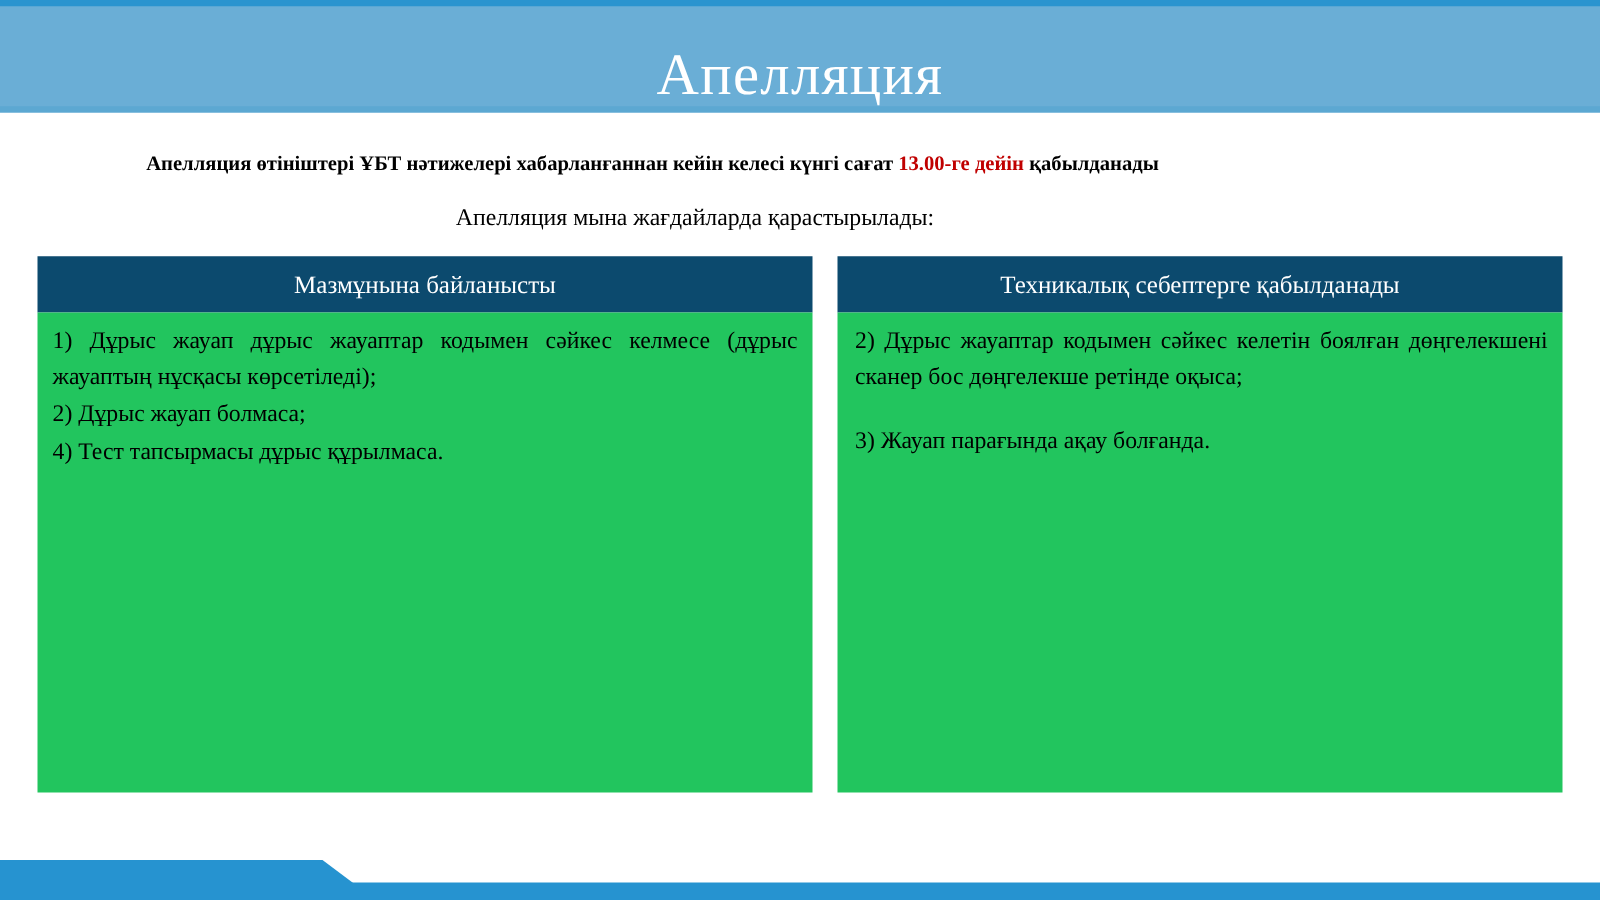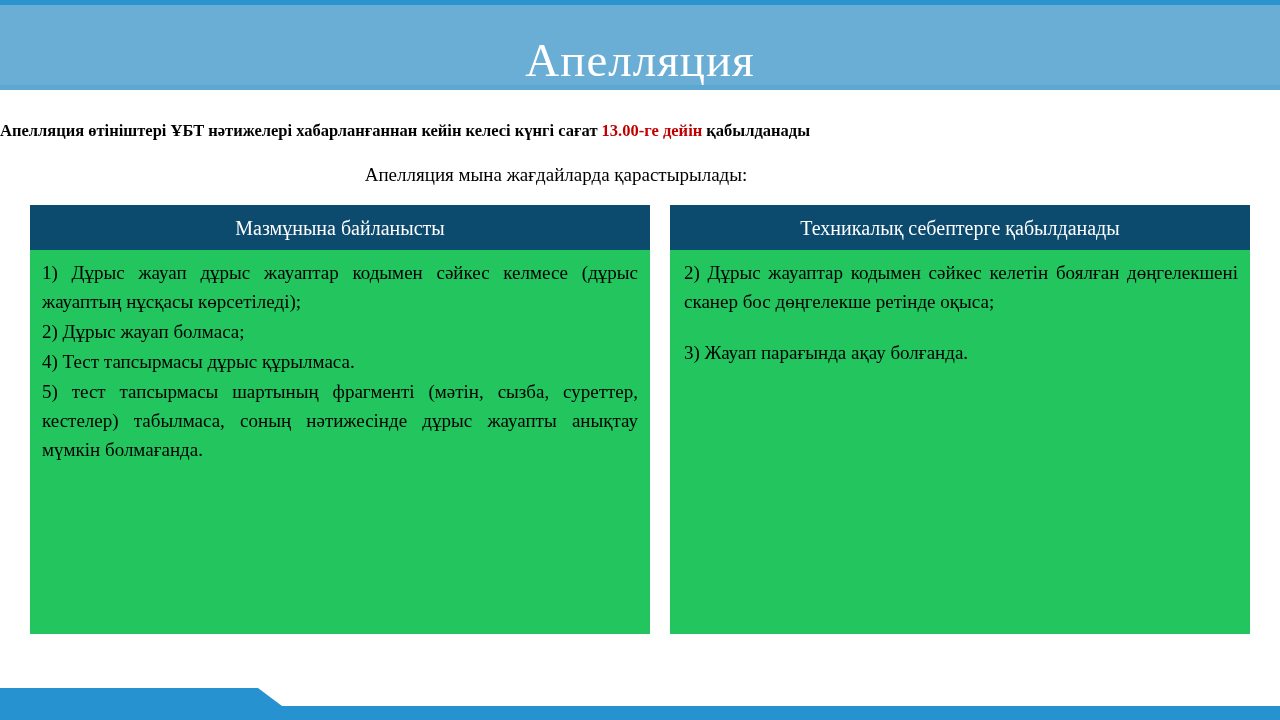--- a/index.html
+++ b/index.html
@@ -55,21 +55,21 @@
     font-family: "Liberation Serif", "DejaVu Serif", serif;
     margin-top: 16px;
   }
 
   
   .intro-line-1 {
     position: absolute;
     left: 0;
     top: 120px;
     width: 1044px;
-    text-align: left;
+    text-align: center;
     font-size: 16.5px;
     font-weight: bold;
     color: #000000;
     line-height: 22px;
   }
   .intro-highlight {
     color: #c00000;
   }
   .intro-line-2 {
     position: absolute;
@@ -171,21 +171,20 @@
 <div class="intro-line-2">Апелляция мына жағдайларда қарастырылады:</div>
 
 <div class="columns">
 
   <div class="col left">
     <div class="col-header">Мазмұнына байланысты</div>
     <div class="col-body">
       <p class="item">1) Дұрыс жауап дұрыс жауаптар кодымен сәйкес келмесе (дұрыс жауаптың нұсқасы көрсетіледі);</p>
       <p class="item">2) Дұрыс жауап болмаса;</p>
       <p class="item">4) Тест тапсырмасы дұрыс құрылмаса.</p>
-      <p class="item">5) тест тапсырмасы шартының фрагменті (мәтін, сызба, суреттер, кестелер) табылмаса, соның нәтижесінде дұрыс жауапты анықтау мүмкін болмағанда.</p>
     </div>
   </div>
 
   <div class="col right">
     <div class="col-header">Техникалық себептерге қабылданады</div>
     <div class="col-body">
       <p class="item">2) Дұрыс жауаптар кодымен сәйкес келетін боялған дөңгелекшені сканер бос дөңгелекше ретінде оқыса;</p>
       <p class="item">3) Жауап парағында ақау болғанда.</p>
     </div>
   </div>

